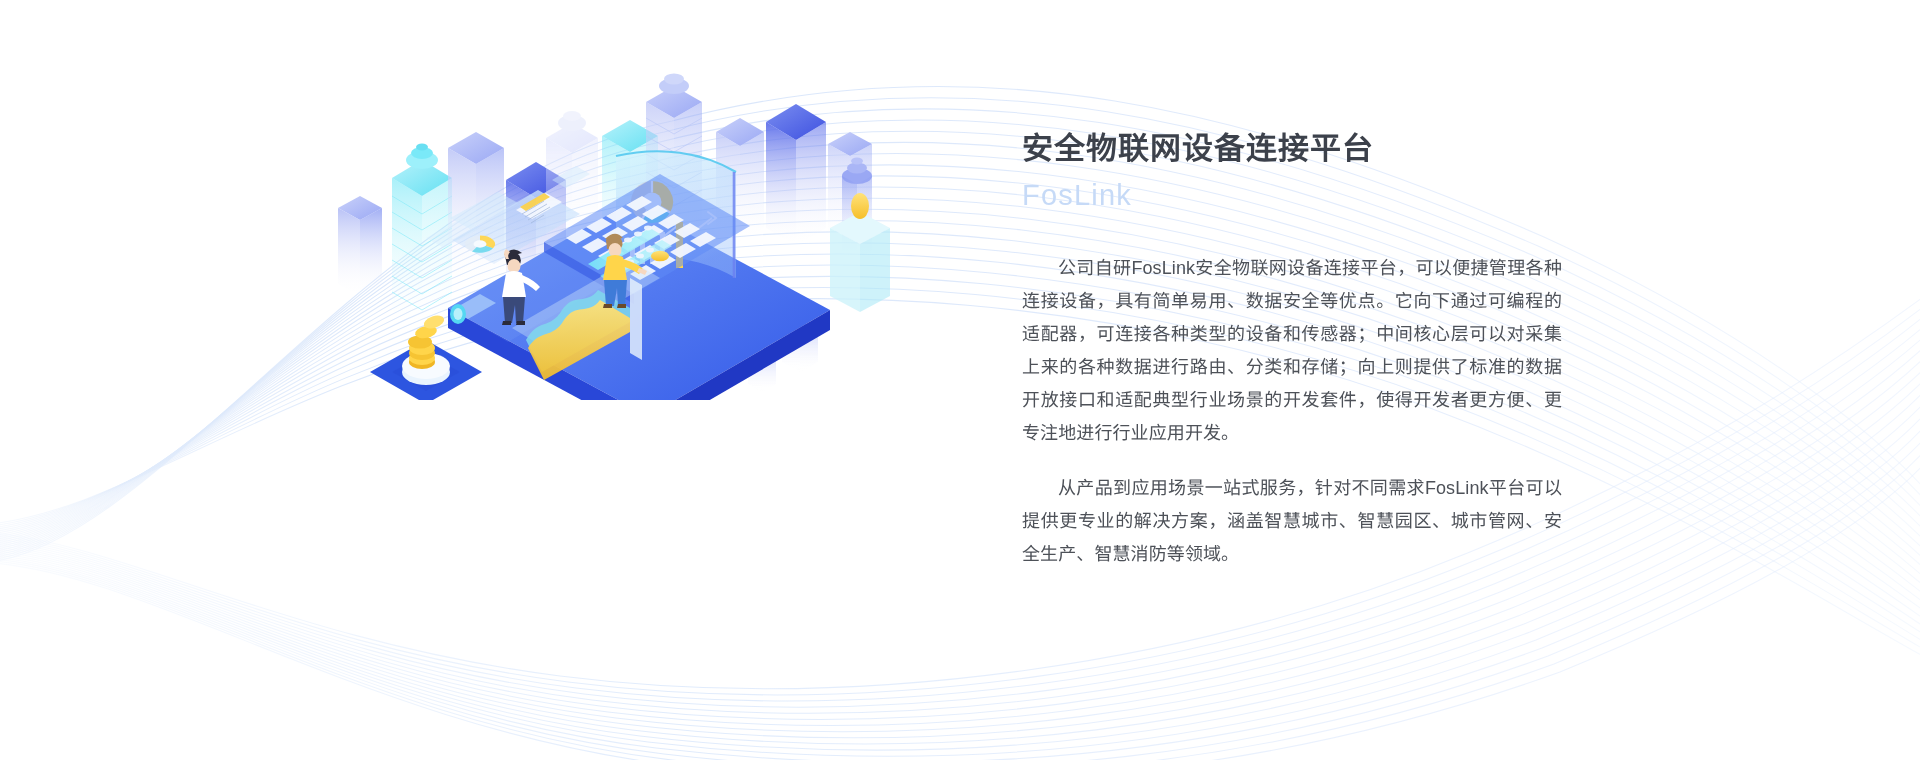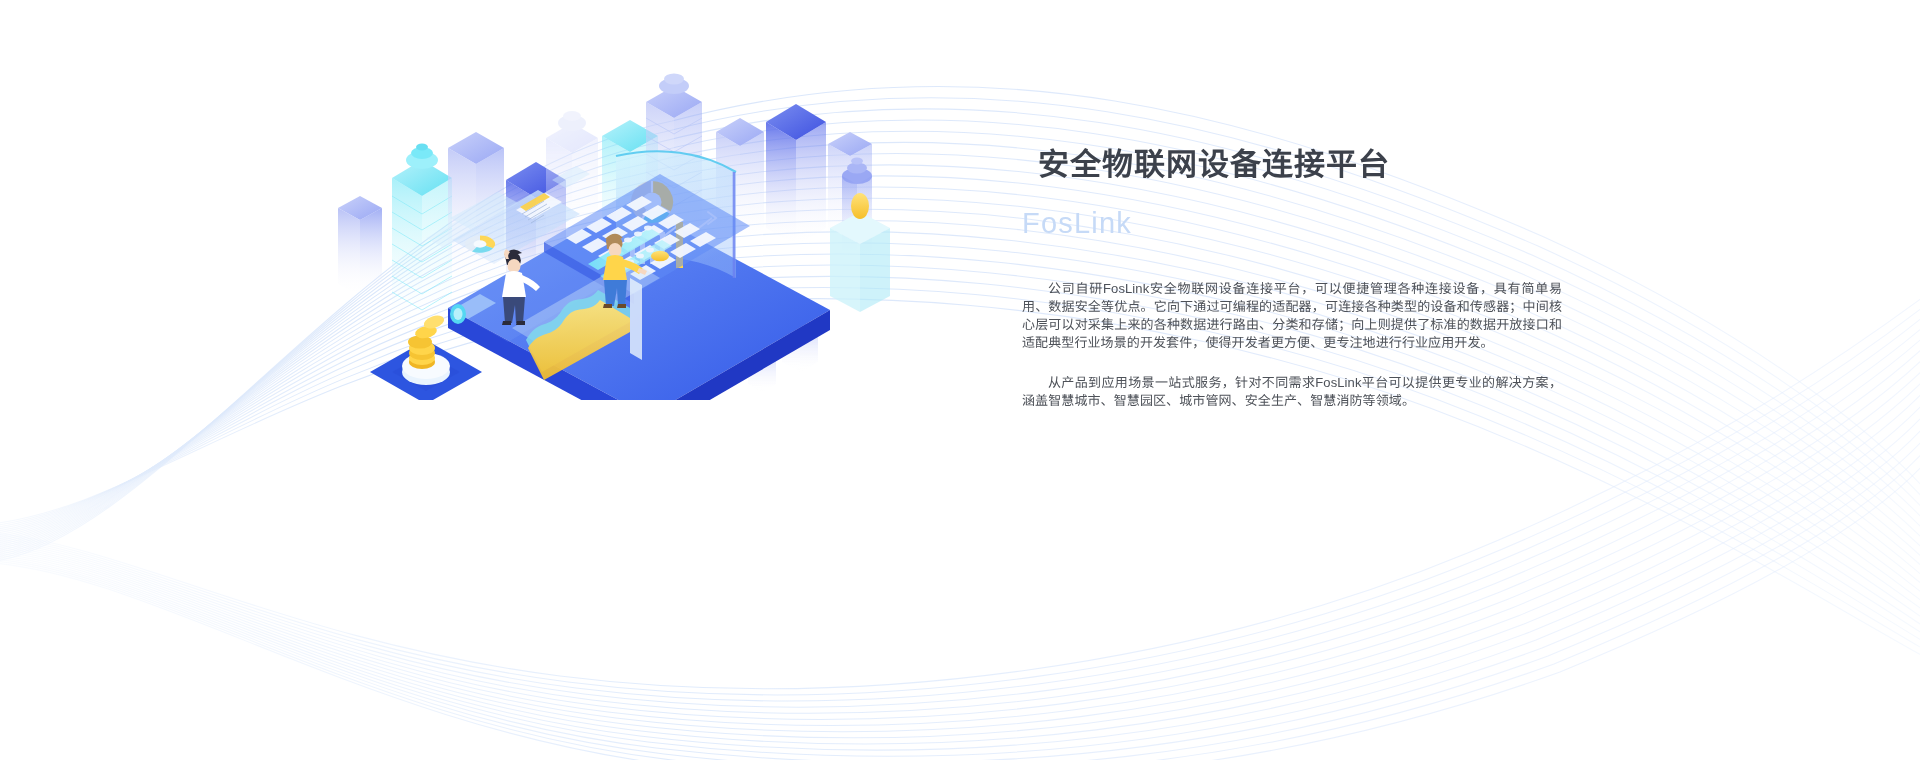--- a/index.html
+++ b/index.html
@@ -49,38 +49,38 @@
     left: 1022px;
     top: 130px;
     width: 540px;
   }
   .headline {
     font-size: 31px;
     font-weight: 700;
     color: #3c414b;
     letter-spacing: 1px;
     line-height: 1.25;
-    margin: 16px;
+    margin: 0;
     white-space: nowrap;
   }
   .subhead {
     font-size: 29px;
     font-weight: 400;
     color: #c6daf7;
     letter-spacing: 1.2px;
     line-height: 1.3;
-    margin: 20px 0 0 0;
+    margin: 8px 0 0 0;
     white-space: nowrap;
   }
   .body-copy {
     margin-top: 38px;
   }
   .para {
-    font-size: 13px;
-    line-height: 18px;
+    font-size: 18px;
+    line-height: 33px;
     color: #4d5158;
     text-align: justify;
     text-justify: inter-ideograph;
     text-indent: 2em;
     margin: 0 0 22px 0;
     letter-spacing: 0.1px;
   }
   .para:last-child { margin-bottom: 16px; }
 </style>
 </head>

